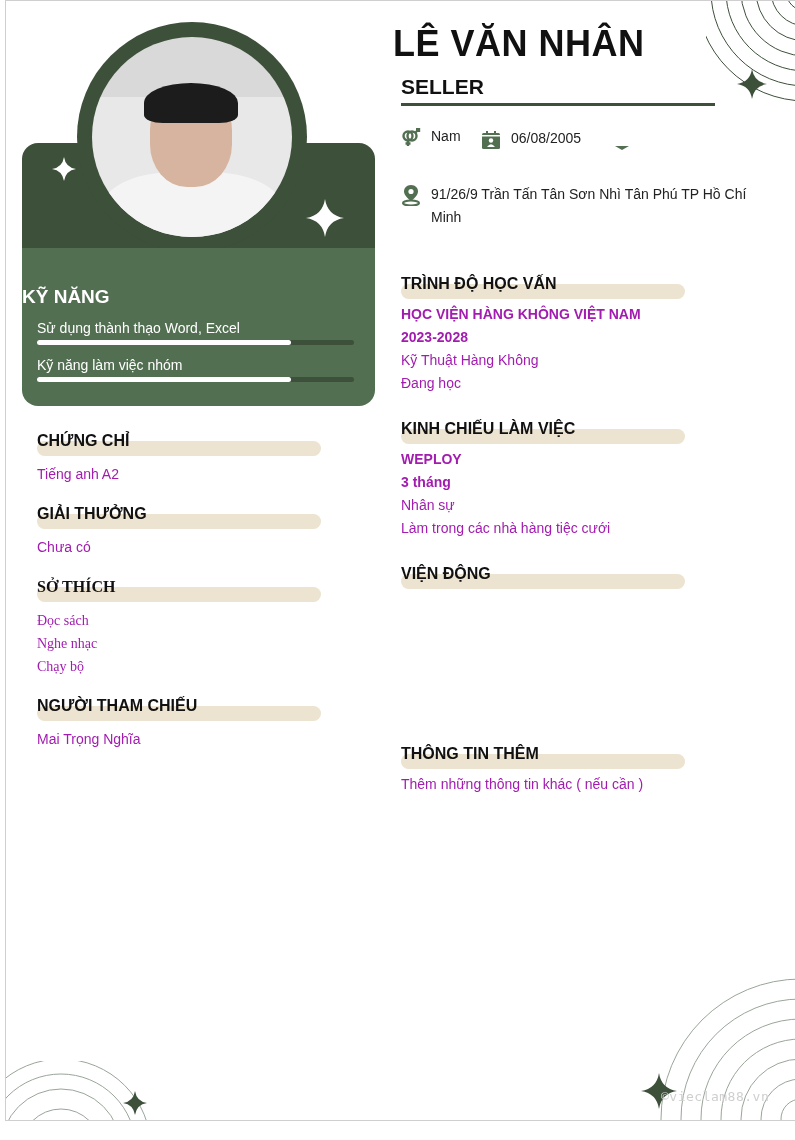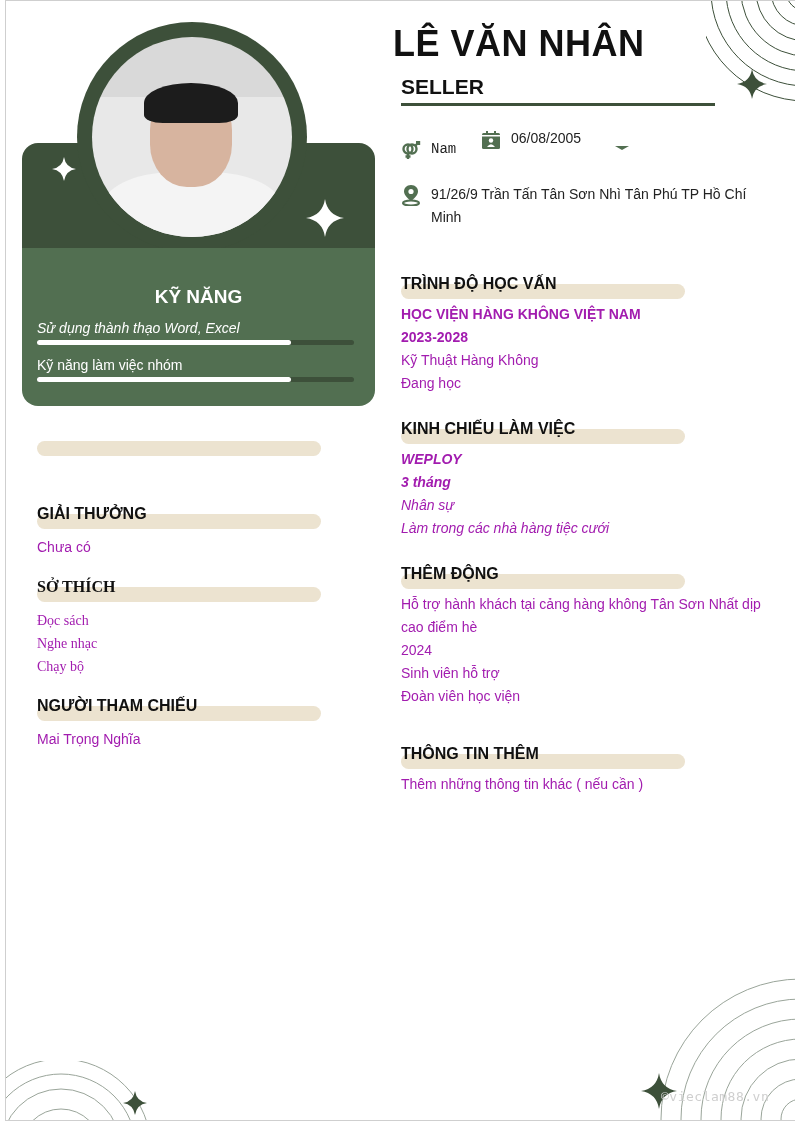--- a/index.html
+++ b/index.html
@@ -7,21 +7,21 @@
   .page{position:absolute;left:5px;top:0;width:789px;height:1119px;border:1px solid #cfcfcf;border-top:1px solid #cfcfcf;background:#fff;overflow:hidden;}
   .deco{position:absolute;}
   
   .top-panel{position:absolute;left:16px;top:142px;width:353px;height:110px;background:#3d503a;border-radius:16px 16px 0 0;}
   .photo-ring{position:absolute;left:71px;top:21px;width:230px;height:230px;border-radius:50%;background:#3d503a;}
   .photo{position:absolute;left:86px;top:36px;width:200px;height:200px;border-radius:50%;background:linear-gradient(#d9d9d9 0 30%, #e8e8e8 30% 100%);overflow:hidden;}
   .photo .head{position:absolute;left:58px;top:55px;width:82px;height:95px;background:#d7b49f;border-radius:40% 40% 45% 45%;}
   .photo .hair{position:absolute;left:52px;top:46px;width:94px;height:40px;background:#1c1c1c;border-radius:50% 50% 20% 20%;}
   .photo .shirt{position:absolute;left:10px;top:135px;width:180px;height:90px;background:#f4f4f4;border-radius:40% 40% 0 0;}
   .skills-panel{position:absolute;left:16px;top:247px;width:353px;height:158px;background:#526f51;border-radius:0 0 16px 16px;}
-  .skills-title{position:absolute;left:0;top:38px;width:100%;text-align:center;color:#fff;font-weight:bold;font-size:19px;}
+  .skills-title{position:absolute;left:0;top:38px;width:100%;text-align:left;color:#fff;font-weight:bold;font-size:19px;}
   .skill{position:absolute;left:15px;width:317px;}
   .skill-label{color:#fff;font-size:14px;}
   .skill-track{margin-top:4px;height:5px;background:#3d503a;border-radius:3px;position:relative;}
   .skill-fill{position:absolute;left:0;top:0;height:5px;background:#fff;border-radius:3px;}
   .sparkle{position:absolute;}
   
   .sec{position:absolute;}
   .sec-title{position:relative;font-weight:bold;font-size:16px;color:#111;z-index:2;line-height:24px;}
   .sec-bar{position:absolute;left:0;top:12px;height:15px;background:#ece3d0;border-radius:8px;z-index:1;}
   .sec-body{margin-top:10px;font-size:14px;line-height:23px;color:#a21caf;}
@@ -91,36 +91,40 @@
   </div>
   <svg class="sparkle" style="left:46px;top:156px;" width="24" height="24" viewBox="0 0 30 30">
     <path d="M15 0 Q17 13 30 15 Q17 17 15 30 Q13 17 0 15 Q13 13 15 0Z" fill="#fff"></path>
   </svg>
   <svg class="sparkle" style="left:300px;top:198px;" width="38" height="38" viewBox="0 0 30 30">
     <path d="M15 0 Q17 13 30 15 Q17 17 15 30 Q13 17 0 15 Q13 13 15 0Z" fill="#fff"></path>
   </svg>
 
   <div class="skills-panel">
     <div class="skills-title">KỸ NĂNG</div>
-    <div class="skill" style="top:72px;font-style:italic;">
+    <div class="skill" style="top:72px;">
       <div class="skill-label">Sử dụng thành thạo Word, Excel</div>
       <div class="skill-track">
           <div class="skill-fill" style="width:80%;"></div>
         </div>
     </div>
     <div class="skill" style="top:109px;">
       <div class="skill-label">Kỹ năng làm việc nhóm</div>
       <div class="skill-track">
           <div class="skill-fill" style="width:80%;"></div>
         </div>
     </div>
   </div>
 
   <div class="sec" style="left:31px;top:428px;width:284px;">
     <div class="sec-bar" style="width:284px;"></div>
+    <div class="sec-title">CHỨNG CHỈ</div>
+    <div class="sec-body">
+      <div>Tiếng anh A2</div>
+    </div>
   </div>
 
   <div class="sec" style="left:31px;top:501px;width:284px;">
     <div class="sec-bar" style="width:284px;"></div>
     <div class="sec-title">GIẢI THƯỞNG</div>
     <div class="sec-body">
       <div>Chưa có</div>
     </div>
   </div>
 
@@ -139,21 +143,21 @@
     <div class="sec-title">NGƯỜI THAM CHIẾU</div>
     <div class="sec-body">
       <div>Mai Trọng Nghĩa</div>
     </div>
   </div>
 
   <div class="name" style="left:387px;">LÊ VĂN NHÂN</div>
   <div class="role">SELLER</div>
   <div class="role-rule"></div>
 
-  <div class="info" style="left:395px;top:140px;font-family:Liberation Mono, monospace;">
+  <div class="info" style="left:395px;top:127px;">
     <svg width="20" height="20" viewBox="0 0 20 20">
       <g fill="none" stroke="#526f51" stroke-width="2.4">
         <circle cx="7" cy="8" r="4.5"></circle>
           <circle cx="11" cy="8" r="4.5"></circle>
         <path d="M7 12.5 V18 M4.5 15.5 H9.5 M14 5 L18 1 M15 1 H18 V4"></path>
       </g>
     </svg>
     <span>Nam</span>
   </div>
 
@@ -189,37 +193,31 @@
       <div class="bold">HỌC VIỆN HÀNG KHÔNG VIỆT NAM</div>
       <div class="bold">2023-2028</div>
       <div>Kỹ Thuật Hàng Không</div>
       <div>Đang học</div>
     </div>
   </div>
 
   <div class="sec" style="left:395px;top:416px;width:284px;">
     <div class="sec-bar" style="width:284px;"></div>
     <div class="sec-title">KINH CHIẾU LÀM VIỆC</div>
-    <div class="sec-body" style="margin-top:7px;font-style:italic;">
+    <div class="sec-body" style="margin-top:7px;">
       <div class="bold">WEPLOY</div>
       <div class="bold">3 tháng</div>
       <div>Nhân sự</div>
       <div>Làm trong các nhà hàng tiệc cưới</div>
     </div>
   </div>
 
   <div class="sec" style="left:395px;top:561px;width:370px;">
     <div class="sec-bar" style="width:284px;"></div>
-    <div class="sec-title">THÊM ĐỘNG</div>
-    <div class="sec-body" style="margin-top:7px;">
-      <div>Hỗ trợ hành khách tại cảng hàng không Tân Sơn Nhất dịp cao điểm hè</div>
-      <div>2024</div>
-      <div>Sinh viên hỗ trợ</div>
-      <div>Đoàn viên học viện</div>
-    </div>
+    <div class="sec-title">VIỆN ĐỘNG</div>
   </div>
 
   <div class="sec" style="left:395px;top:729px;width:284px;margin-top:12px;">
     <div class="sec-bar" style="width:284px;"></div>
     <div class="sec-title">THÔNG TIN THÊM</div>
     <div class="sec-body" style="margin-top:7px;">
       <div>Thêm những thông tin khác ( nếu cần )</div>
     </div>
   </div>
 

